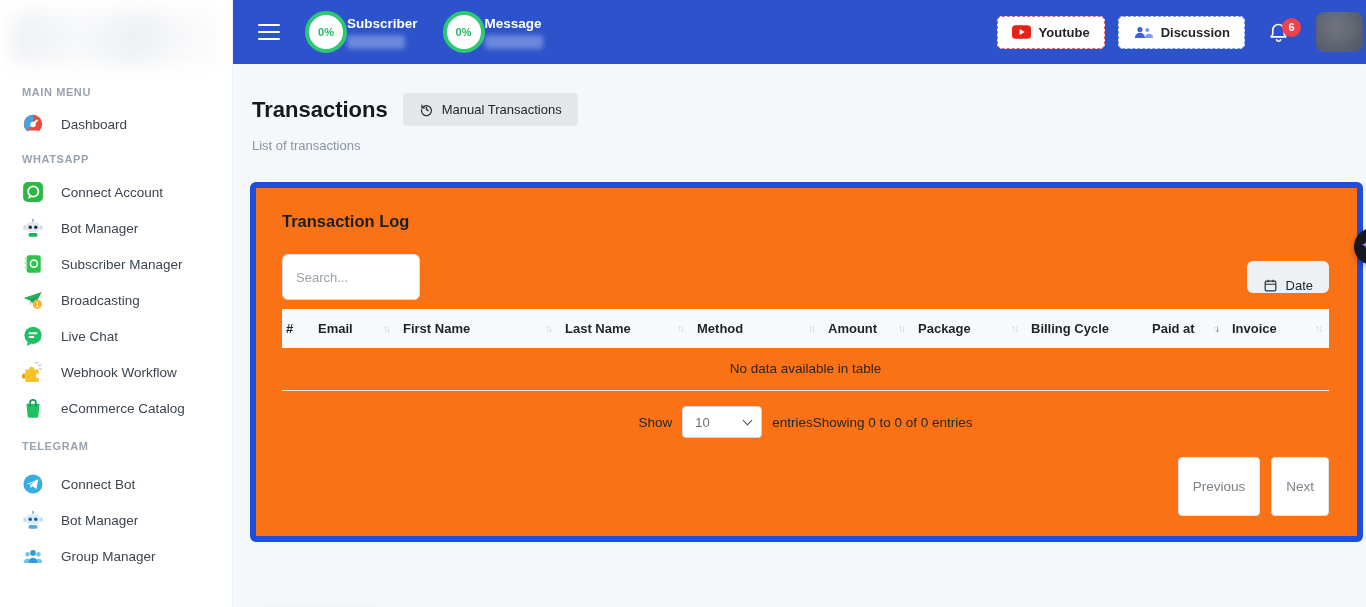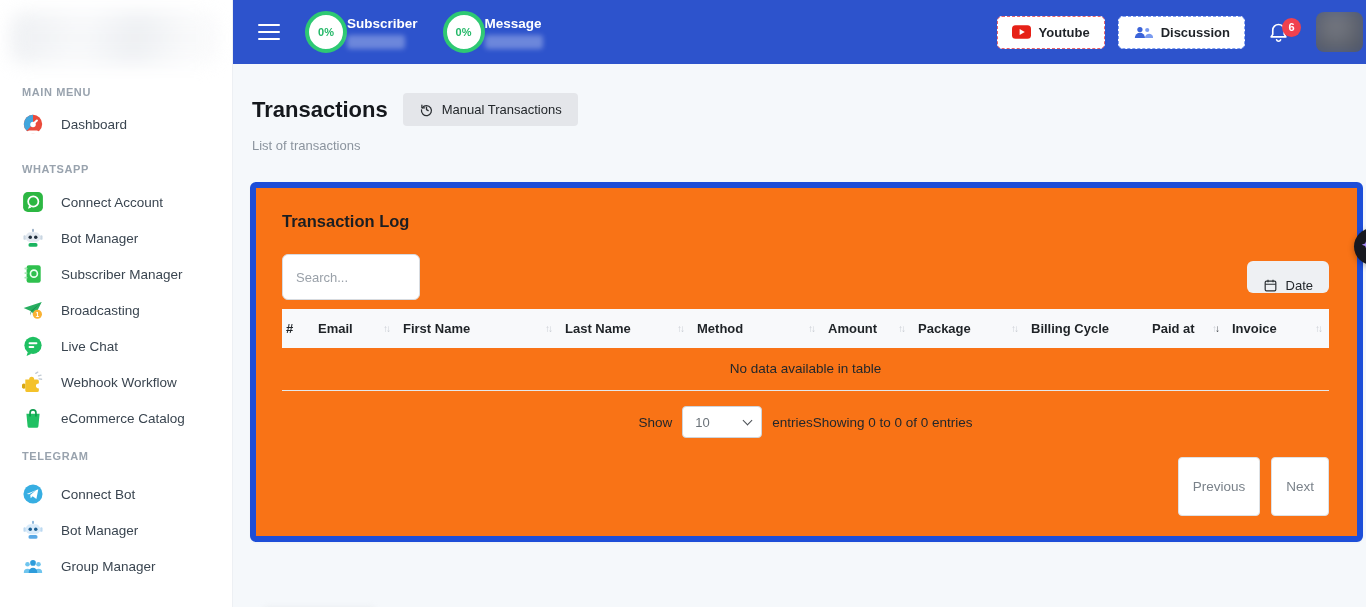--- a/index.html
+++ b/index.html
@@ -7,21 +7,21 @@
   body { font-family: "Liberation Sans", sans-serif; background: #f5f8fb; }
   .app { display: flex; width: 1366px; height: 607px; }
 
   
   .sidebar { width: 233px; min-width: 233px; background: #fff; border-right: 1px solid #edf0f4; height: 607px; overflow: hidden; }
   .logo-blur { margin: 12px 14px 0 10px; height: 52px; border-radius: 14px;
     background: linear-gradient(100deg,#e4e7ec 10%,#f2f4f7 35%,#dfe3e9 60%,#f5f6f8 85%);
     filter: blur(9px); opacity: .55; }
   .section-label { margin: 22px 0 8px; padding: 0 22px; font-size: 11px; font-weight: bold;
     color: #99a3ae; letter-spacing: .6px; }
-  .section-label.mid { margin-top: 21px; margin-bottom: 9px; }
+  .section-label.mid { margin-top: 11px; margin-bottom: 9px; }
   .section-label.tg { margin-top: 14px; margin-bottom: 14px; }
   .nav-item { display: flex; align-items: center; height: 36px; padding: 0 22px; cursor: pointer; }
   .nav-icon { width: 22px; height: 22px; margin-right: 17px; flex: none; }
   .nav-icon svg { display: block; }
   .nav-label { font-size: 13.5px; color: #3a4550; }
 
   
   .main { flex: 1; display: flex; flex-direction: column; position: relative; }
   .topbar { height: 64px; background: #2d53cc; display: flex; align-items: center; padding: 0 16px; flex: none; }
   .hamburger { width: 22px; cursor: pointer; margin-left: 9px; }

